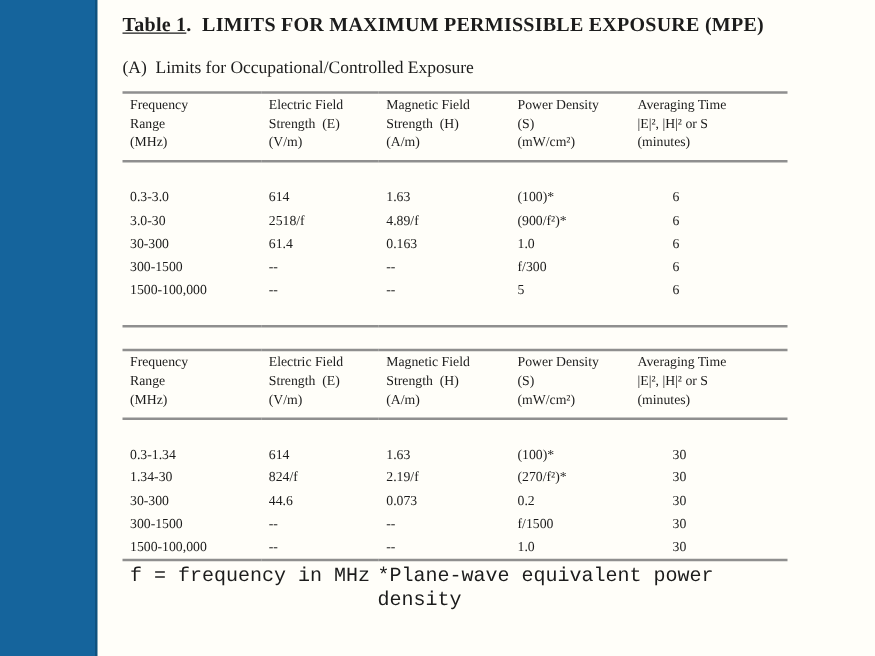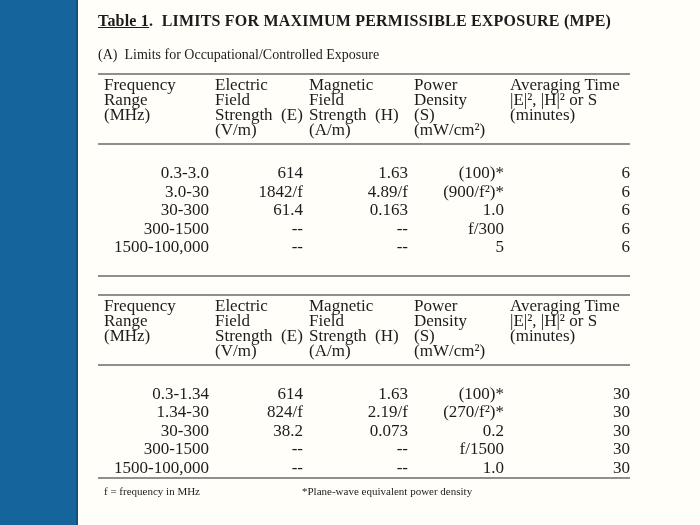--- a/index.html
+++ b/index.html
@@ -30,40 +30,40 @@
   .slide-title .underlined{text-decoration:underline;}
   .section-heading{
     margin-top:14px;font-size:14px;line-height:19px;font-weight:normal;
   }
   .heading-b{margin-top:28px;}
   table.mpe{
     width:532px;border-collapse:collapse;table-layout:fixed;
     margin-top:9px;
     border-top:2px solid var(--rule-gray);
     border-bottom:2px solid var(--rule-gray);
-    font-size:17px;
+    font-size:11px;
   }
   table.mpe-b{margin-top:17px;}
   table.mpe thead tr{border-bottom:2px solid var(--rule-gray);}
   table.mpe th{
     font-weight:normal;text-align:left;vertical-align:top;
     white-space:pre-line;
     padding:2px 0 6px 6px;line-height:15px;
   }
   table.mpe td{
-    text-align:right;vertical-align:top;
+    text-align:left;vertical-align:top;
     padding:0 0 0 6px;line-height:18.5px;
   }
   table.mpe td:last-child{padding-left:34px;}
   table.mpe tbody tr:first-child td{padding-top:19px;}
   table.mpe-a tbody tr:last-child td{padding-bottom:18px;}
   table.mpe-b tbody tr:last-child td{padding-bottom:0;}
   .footnotes{
     position:relative;margin-top:3px;height:20px;
-    font-size:11px;line-height:19px;
+    font-size:16px;line-height:19px;font-family:Liberation Mono, monospace;
   }
   .footnotes .fn-left{position:absolute;left:6px;top:0;}
   .footnotes .fn-right{position:absolute;left:204px;top:0;}
 </style>
 </head>
 <body>
 
 <div class="panel">
   <div class="content">
 
@@ -103,21 +103,21 @@
       <tbody>
           <tr>
             <td>0.3-3.0</td>
             <td>614</td>
             <td>1.63</td>
             <td>(100)*</td>
             <td>6</td>
           </tr>
           <tr>
             <td>3.0-30</td>
-            <td>1842/f</td>
+            <td>2518/f</td>
             <td>4.89/f</td>
             <td>(900/f²)*</td>
             <td>6</td>
           </tr>
           <tr>
             <td>30-300</td>
             <td>61.4</td>
             <td>0.163</td>
             <td>1.0</td>
             <td>6</td>
@@ -177,21 +177,21 @@
           </tr>
           <tr>
             <td>1.34-30</td>
             <td>824/f</td>
             <td>2.19/f</td>
             <td>(270/f²)*</td>
             <td>30</td>
           </tr>
           <tr>
             <td>30-300</td>
-            <td>38.2</td>
+            <td>44.6</td>
             <td>0.073</td>
             <td>0.2</td>
             <td>30</td>
           </tr>
           <tr>
             <td>300-1500</td>
             <td>--</td>
             <td>--</td>
             <td>f/1500</td>
             <td>30</td>

